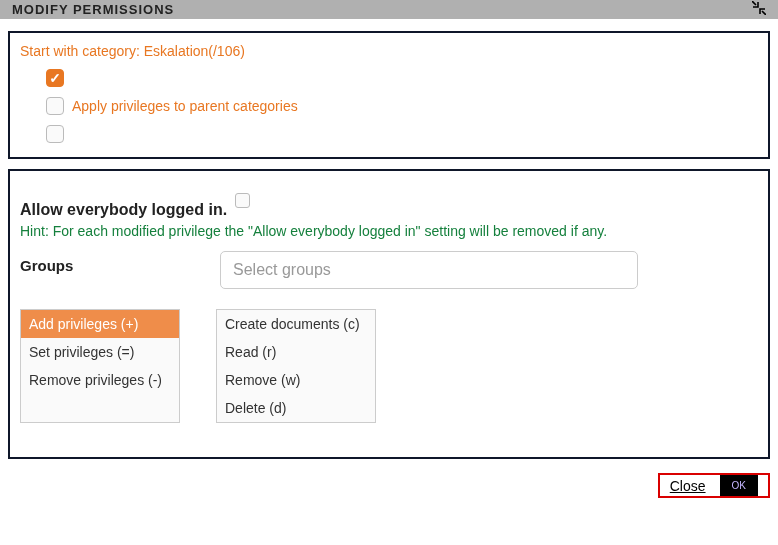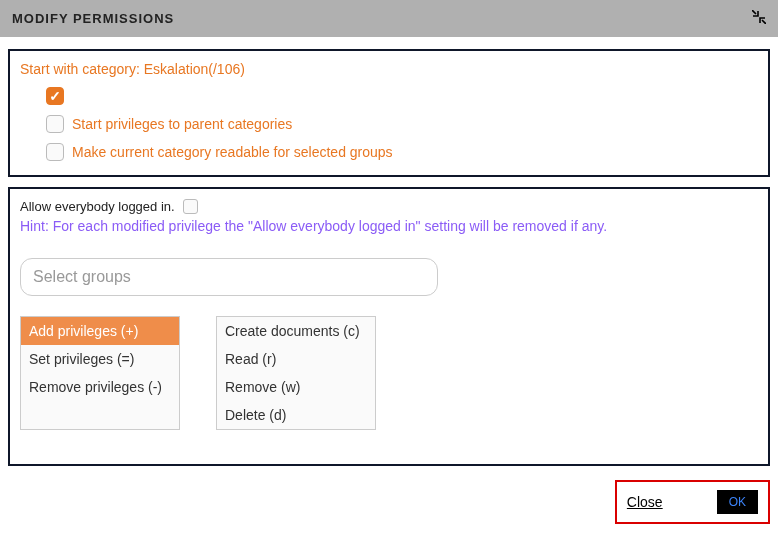--- a/index.html
+++ b/index.html
@@ -7,21 +7,21 @@
     margin: 0;
     padding: 0;
     font-family: Arial, Helvetica, sans-serif;
     font-size: 14px;
     color: #333;
     background: #fff;
     width: 778px;
   }
   .header {
     background: #b0b0b0;
-    padding: 10px 12px;
+    padding: 1px 12px;
     display: flex;
     justify-content: space-between;
     align-items: center;
   }
   .header-title {
     font-size: 13px;
     font-weight: bold;
     letter-spacing: 1px;
     color: #222;
   }
@@ -68,38 +68,38 @@
     width: 15px;
     height: 15px;
     border-radius: 3px;
   }
   .allow-row {
     display: flex;
     align-items: center;
     gap: 8px;
     margin-bottom: 4px;
   }
-  .allow-label { font-weight: normal; color: #222; font-size: 13px; }
-  .hint { color: #8b5cf6; font-size: 14px; margin-bottom: 24px; }
+  .allow-label { font-weight: bold; color: #222; font-size: 16px; margin-top: 20px; }
+  .hint { color: #15803d; font-size: 14px; margin-bottom: 12px; }
   .form-row {
     display: flex;
     align-items: flex-start;
     margin-bottom: 20px;
   }
   .form-label {
     width: 200px;
     font-weight: bold;
     color: #222;
     font-size: 15px;
     padding-top: 6px;
   }
   .select-input {
     flex: 0 0 418px;
     border: 1px solid #ccc;
-    border-radius: 12px;
+    border-radius: 5px;
     background: #fff;
     padding: 9px 12px;
     color: #999;
     font-size: 16px;
   }
   .priv-cols {
     display: flex;
     gap: 36px;
   }
   .listbox {
@@ -111,41 +111,40 @@
   .listbox .item {
     padding: 6px 8px;
     cursor: pointer;
   }
   .listbox .item.selected {
     background: #ef8d4a;
     color: #fff;
   }
   .footer-box {
     border: 2px solid #d90000;
-    padding: 8px 10px;
+    padding: 0 10px;
     display: inline-flex;
     align-items: center;
     gap: 14px;
     float: right;
     margin-top: 4px;
   }
   .close-link {
     color: #000;
     text-decoration: underline;
     cursor: pointer;
     font-size: 14px;
   }
   .ok-btn {
     background: #000;
-    color: #3b82f6;
+    color: #c4b5fd;
     border: none;
     padding: 5px 12px;
-    font-size: 12px;
-    cursor: pointer;
-    margin-left: 40px;
+    font-size: 10px;
+    cursor: pointer;
   }
 </style>
 </head>
 <body>
 
 <div class="header">
   <span class="header-title">MODIFY PERMISSIONS</span>
   <span class="collapse-icon">
     <svg width="14" height="14" viewBox="0 0 14 14">
       <path d="M1 6 L6 6 L6 1 M4 4 L0 0" stroke="#000" stroke-width="1.6" fill="none"></path>
@@ -158,37 +157,37 @@
 
   <div class="redbox">
     <div class="start-line orange">Start with category: Eskalation(/106)</div>
 
     <div class="opt-row">
       <span class="cb checked">✓</span>
     </div>
 
     <div class="opt-row">
       <span class="cb"></span>
-      <span class="orange">Start privileges to parent categories</span>
+      <span class="orange">Apply privileges to parent categories</span>
     </div>
 
     <div class="opt-row">
       <span class="cb"></span>
-      <span class="orange">Make current category readable for selected groups</span>
     </div>
   </div>
 
   <div class="redbox">
     <div class="allow-row">
       <span class="allow-label">Allow everybody logged in.</span>
       <span class="cb small"></span>
     </div>
     <div class="hint">Hint: For each modified privilege the "Allow everybody logged in" setting will be removed if any.</div>
 
     <div class="form-row">
+      <div class="form-label">Groups</div>
       <div class="select-input">Select groups</div>
     </div>
 
     <div class="form-row">
       <div class="priv-cols">
         <div class="listbox">
           <div class="item selected">Add privileges (+)</div>
           <div class="item">Set privileges (=)</div>
           <div class="item">Remove privileges (-)</div>
         </div>

